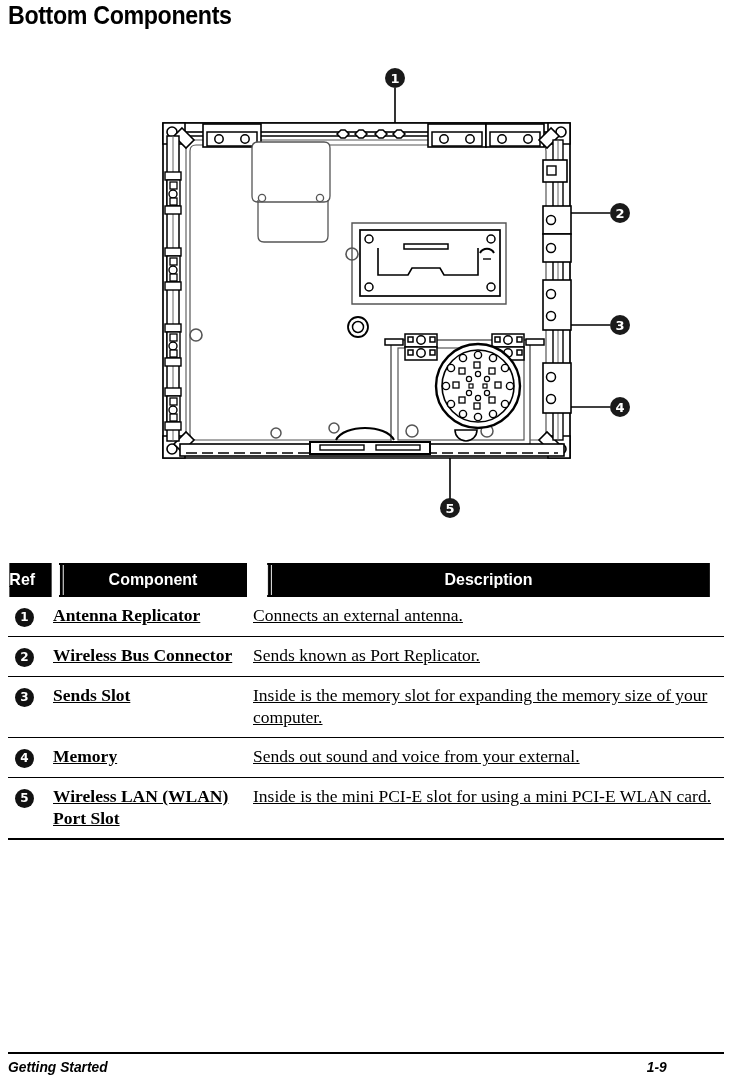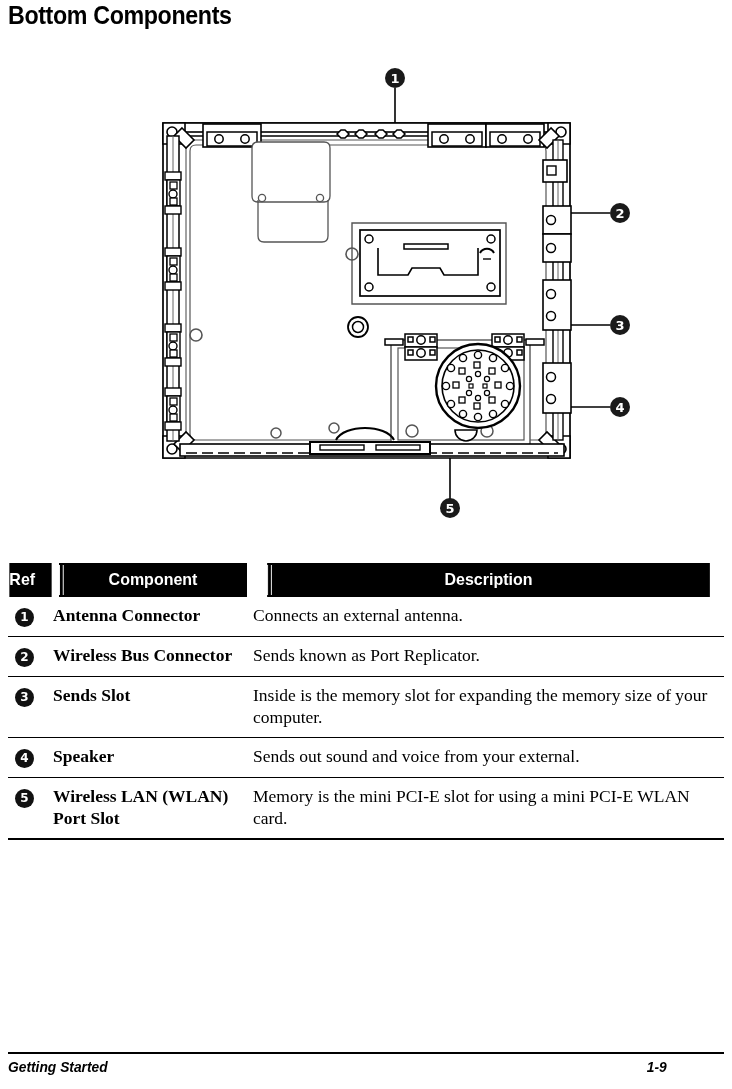--- a/index.html
+++ b/index.html
@@ -42,20 +42,21 @@
   #figure svg { display: block; }
 
   
   #components-table {
     position: absolute;
     left: 8px;
     top: 563px;
     width: 716px;
     border-collapse: collapse;
     table-layout: fixed;
+    text-decoration: underline;
   }
   #components-table thead th {
     background: #000000;
     color: #ffffff;
     font-family: "Liberation Sans", sans-serif;
     font-weight: 700;
     font-size: 17px;
     height: 34px;
     padding: 0;
     vertical-align: middle;
@@ -417,50 +418,50 @@
       <th class="col-ref">Ref</th>
       <th class="col-comp">Component</th>
       <th class="col-desc">Description</th>
     </tr>
   </thead>
   <tbody>
     <tr>
       <td class="cell-ref">
         <span class="ref-badge">1</span>
       </td>
-      <td class="cell-comp">Antenna Connector</td>
+      <td class="cell-comp">Antenna Replicator</td>
       <td class="cell-desc">Connects an external antenna.</td>
     </tr>
     <tr>
       <td class="cell-ref">
         <span class="ref-badge">2</span>
       </td>
       <td class="cell-comp">Wireless Bus Connector</td>
       <td class="cell-desc">Sends known as Port Replicator.</td>
     </tr>
     <tr>
       <td class="cell-ref">
         <span class="ref-badge">3</span>
       </td>
       <td class="cell-comp">Sends Slot</td>
       <td class="cell-desc">Inside is the memory slot for expanding the memory size of your computer.</td>
     </tr>
     <tr>
       <td class="cell-ref">
         <span class="ref-badge">4</span>
       </td>
-      <td class="cell-comp">Speaker</td>
+      <td class="cell-comp">Memory</td>
       <td class="cell-desc">Sends out sound and voice from your external.</td>
     </tr>
     <tr>
       <td class="cell-ref">
         <span class="ref-badge">5</span>
       </td>
       <td class="cell-comp">Wireless LAN (WLAN) Port Slot</td>
-      <td class="cell-desc">Memory is the mini PCI-E slot for using a mini PCI-E WLAN card.</td>
+      <td class="cell-desc">Inside is the mini PCI-E slot for using a mini PCI-E WLAN card.</td>
     </tr>
   </tbody>
 </table>
 
 <div id="footer-rule"></div>
 <div id="footer">
   <span>Getting Started</span>
   <span>1-9</span>
 </div>
 

